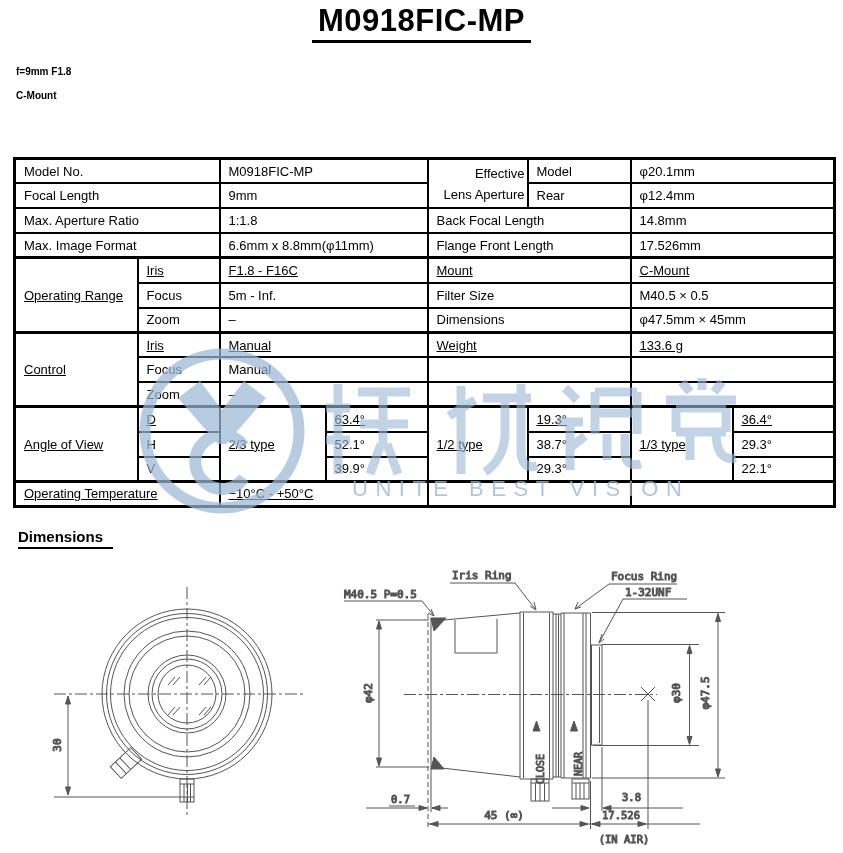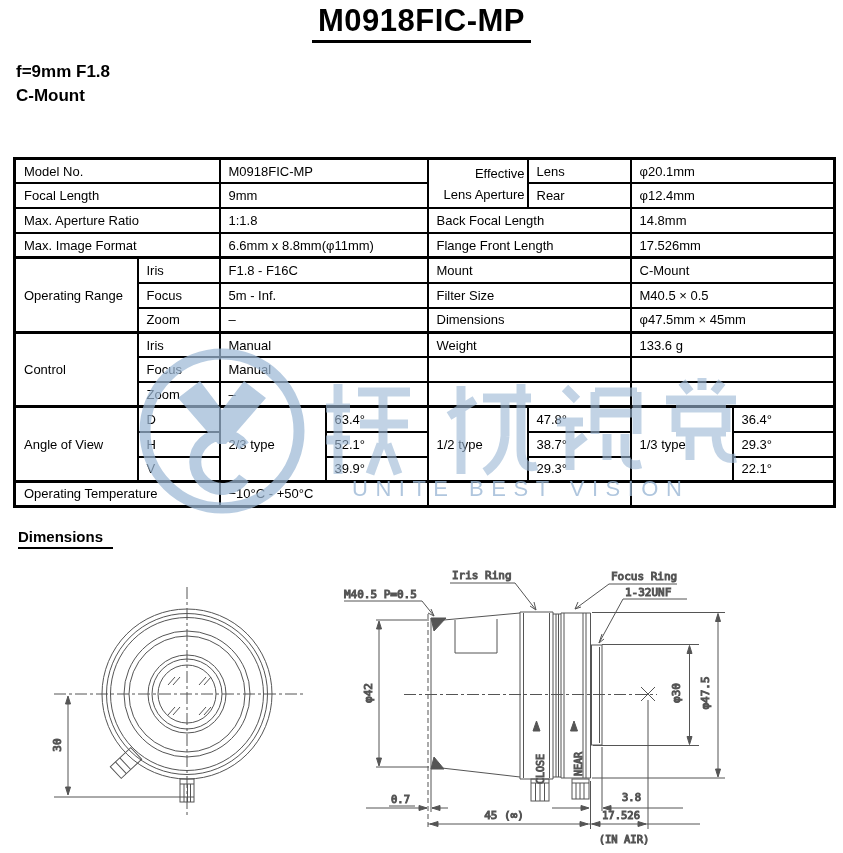--- a/index.html
+++ b/index.html
@@ -1,27 +1,27 @@
 <!DOCTYPE html>
 <html><head>
 <meta charset="utf-8">
 <style>
   html,body{margin:0;padding:0;background:#fff;}
   body{width:843px;height:853px;position:relative;overflow:hidden;
        font-family:"Liberation Sans",sans-serif;color:#000;}
   .title-wrap{position:absolute;top:3px;left:0;width:843px;text-align:center;}
   .title{display:inline-block;font-size:31px;font-weight:700;letter-spacing:.5px;
          border-bottom:3px solid #000;padding:0 6px 1px 6px;}
-  .subtitle{position:absolute;left:16px;top:60px;font-size:17px;font-weight:700;line-height:23.5px;}
+  .subtitle{position:absolute;left:16px;top:60px;font-size:10px;font-weight:700;line-height:23.5px;}
   table.spec{position:absolute;left:13px;top:157px;border-collapse:collapse;table-layout:fixed;
              width:822px;border:3px solid #000;z-index:1;}
   table.spec td{border:2px solid #000;font-size:13px;padding:0 2px 0 8px;vertical-align:middle;
                 white-space:nowrap;overflow:hidden;}
   table.spec tr{height:24.85px;}
-  table.spec tr.sec td{border-top:3px solid #000;}
+  table.spec tr.sec td{border-top:3px solid #000;text-decoration:underline;}
   .twoline div{line-height:21px;text-align:right;}
   .dim-heading{position:absolute;left:18px;top:528px;font-size:15px;font-weight:700;
                border-bottom:2px solid #000;padding:0 10px 2px 0;display:inline-block;}
   svg{position:absolute;left:0;}
   #drawing{top:555px;z-index:2;}
   #wmark{top:345px;z-index:5;pointer-events:none;}
   .dtxt{font-family:"DejaVu Sans Mono",monospace;fill:#444;}
 </style>
 </head>
 <body>
@@ -46,21 +46,21 @@
       <col style="width:102px">
   </colgroup>
   <tbody>
       <tr>
     <td colspan="2">Model No.</td>
     <td colspan="2">M0918FIC-MP</td>
     <td rowspan="2" class="twoline">
       <div>Effective</div>
       <div>Lens Aperture</div>
     </td>
-    <td>Lens</td>
+    <td>Model</td>
     <td colspan="2">φ20.1mm</td>
   </tr>
   <tr>
     <td colspan="2">Focal Length</td>
     <td colspan="2">9mm</td>
     <td>Rear</td>
     <td colspan="2">φ12.4mm</td>
   </tr>
   <tr>
     <td colspan="2">Max. Aperture Ratio</td>
@@ -111,21 +111,21 @@
     <td colspan="2">–</td>
     <td colspan="2"></td>
     <td colspan="2"></td>
   </tr>
   <tr class="sec">
     <td rowspan="3">Angle of View</td>
     <td>D</td>
     <td rowspan="3">2/3 type</td>
     <td>63.4°</td>
     <td rowspan="3">1/2 type</td>
-    <td>47.8°</td>
+    <td>19.3°</td>
     <td rowspan="3">1/3 type</td>
     <td>36.4°</td>
   </tr>
   <tr>
     <td>H</td>
     <td>52.1°</td>
     <td>38.7°</td>
     <td>29.3°</td>
   </tr>
   <tr>

